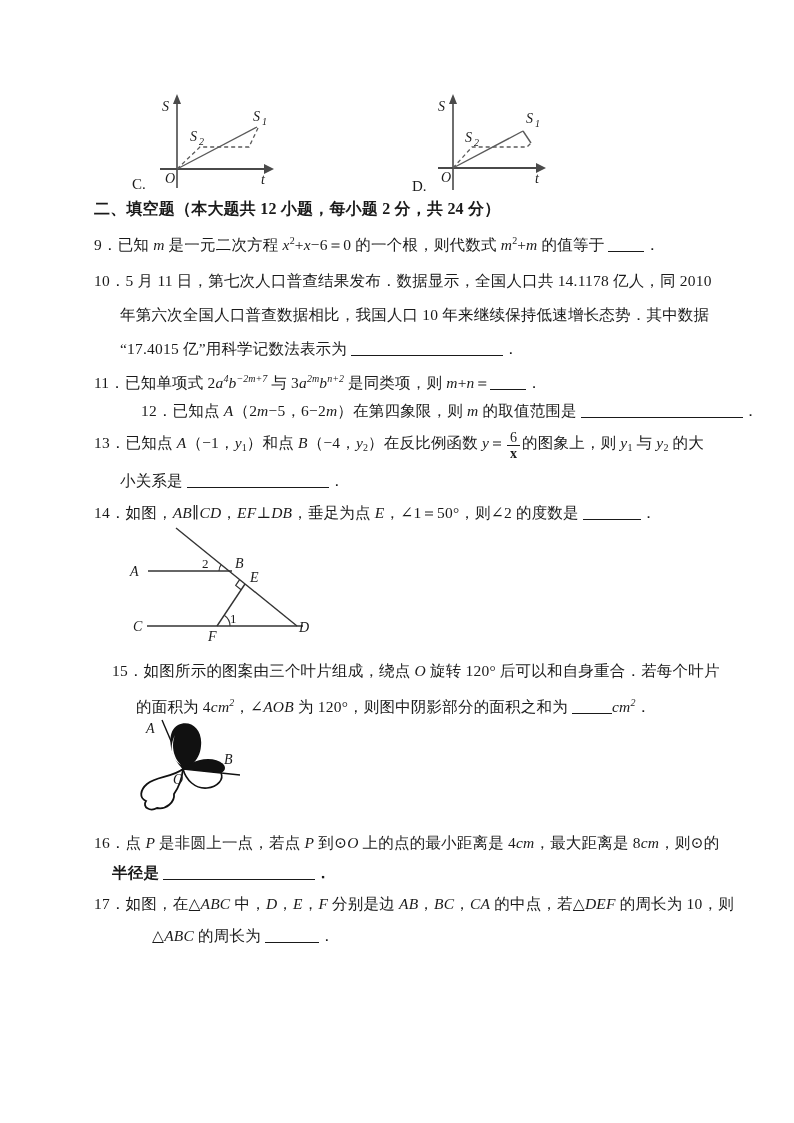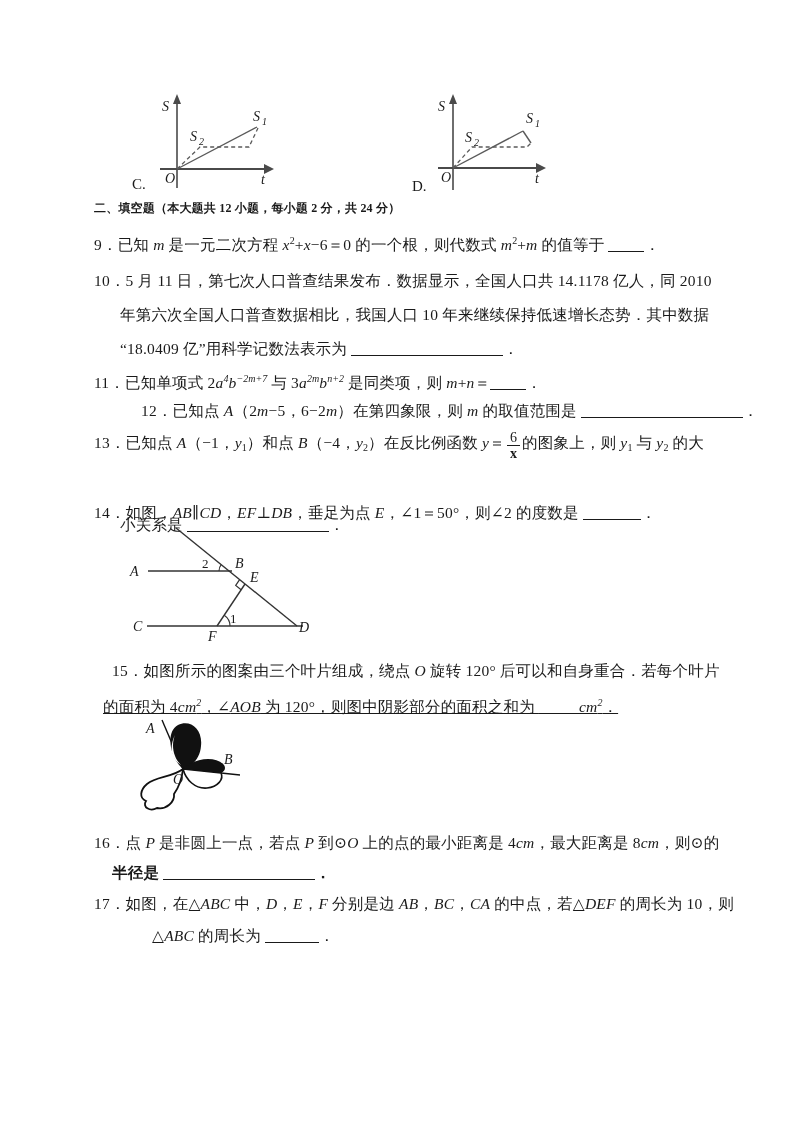--- a/index.html
+++ b/index.html
@@ -11,21 +11,21 @@
     overflow: hidden;
   }
   .page { position: absolute; inset: 0; background: #fff; }
   .line {
     position: absolute;
     white-space: nowrap;
     font-size: 15.5px;
     line-height: 23px;
     letter-spacing: 0.2px;
   }
-  .header-line { font-weight: bold; font-size: 12px; text-align: center; }
+  .header-line { font-weight: bold; font-size: 16px; text-align: center; }
   .it { font-style: italic; }
   .sup { font-size: 10px; vertical-align: 6px; letter-spacing: 0; }
   .sub { font-size: 10px; vertical-align: -3px; letter-spacing: 0; }
   .blank {
     display: inline-block;
     border-bottom: 1px solid #1a1a1a;
     height: 15px;
     vertical-align: -2px;
   }
   .frac {
@@ -88,28 +88,28 @@
     <text class="small" x="66" y="61">2</text>
     <text class="opt" x="4" y="106">D.</text>
   </svg>
 
   <div class="line header-line" style="left:94px; top:197px;">二、填空题（本大题共 12 小题，每小题 2 分，共 24 分）</div>
 
   <div class="line" style="left:94px; top:229px;"><span>9．已知 </span><span class="it">m</span><span> 是一元二次方程 </span><span class="it">x</span><span class="sup">2</span><span>+</span><span class="it">x</span><span>−6＝0 的一个根，则代数式 </span><span class="it">m</span><span class="sup">2</span><span>+</span><span class="it">m</span><span> 的值等于 </span><span class="blank" style="width: 36px;"></span><span>．</span></div>
 
   <div class="line" style="left:94px; top:269px;"><span>10．5 月 11 日，第七次人口普查结果发布．数据显示，全国人口共 14.1178 亿人，同 2010</span></div>
   <div class="line" style="left:120px; top:303px;"><span>年第六次全国人口普查数据相比，我国人口 10 年来继续保持低速增长态势．其中数据</span></div>
-  <div class="line" style="left:120px; top:337px;"><span>“18.0409 亿”用科学记数法表示为 </span><span class="blank" style="width: 152px;"></span><span>．</span></div>
+  <div class="line" style="left:120px; top:337px;"><span>“17.4015 亿”用科学记数法表示为 </span><span class="blank" style="width: 152px;"></span><span>．</span></div>
 
   <div class="line" style="left:94px; top:367px;"><span>11．已知单项式 2</span><span class="it">a</span><span class="it sup">4</span><span class="it">b</span><span class="it sup">−2m+7</span><span> 与 3</span><span class="it">a</span><span class="it sup">2m</span><span class="it">b</span><span class="it sup">n+2</span><span> 是同类项，则 </span><span class="it">m</span><span>+</span><span class="it">n</span><span>＝</span><span class="blank" style="width: 36px;"></span><span>．</span></div>
 
   <div class="line" style="left:94px; top:399px;margin-left:47px;"><span>12．已知点 </span><span class="it">A</span><span>（2</span><span class="it">m</span><span>−5，6−2</span><span class="it">m</span><span>）在第四象限，则 </span><span class="it">m</span><span> 的取值范围是 </span><span class="blank" style="width: 162px;"></span><span>．</span></div>
 
   <div class="line" style="left:94px; top:430px;"><span>13．已知点 </span><span class="it">A</span><span>（−1，</span><span class="it">y</span><span class="sub">1</span><span>）和点 </span><span class="it">B</span><span>（−4，</span><span class="it">y</span><span class="sub">2</span><span>）在反比例函数 </span><span class="it">y</span><span>＝</span><span class="frac"><span class="num">6</span><span class="den">x</span></span><span>的图象上，则 </span><span class="it">y</span><span class="sub">1</span><span> 与 </span><span class="it">y</span><span class="sub">2</span><span> 的大</span></div>
-  <div class="line" style="left:120px; top:469px;margin-top:44px;"><span>小关系是 </span><span class="blank" style="width: 142px;"></span><span>．</span></div>
+  <div class="line" style="left:120px; top:469px;"><span>小关系是 </span><span class="blank" style="width: 142px;"></span><span>．</span></div>
 
   <div class="line" style="left:94px; top:501px;"><span>14．如图，</span><span class="it">AB</span><span>∥</span><span class="it">CD</span><span>，</span><span class="it">EF</span><span>⊥</span><span class="it">DB</span><span>，垂足为点 </span><span class="it">E</span><span>，∠1＝50°，则∠2 的度数是 </span><span class="blank" style="width: 58px;"></span><span>．</span></div>
 
   <svg style="left:100px; top:526px;" width="280" height="128" viewBox="0 0 280 128">
     <line x1="48" y1="45" x2="132" y2="45" stroke="#333" stroke-width="1.4"></line>
     <line x1="47" y1="100" x2="203" y2="100" stroke="#333" stroke-width="1.4"></line>
     <line x1="76" y1="2" x2="197" y2="100" stroke="#333" stroke-width="1.4"></line>
     <line x1="117" y1="100" x2="145" y2="58" stroke="#333" stroke-width="1.4"></line>
     <polyline points="139.6,53.6 135.7,59.4 141.1,63.8" fill="none" stroke="#333" stroke-width="1.2"></polyline>
     <path d="M119,45 A10,10 0 0 1 121.2,38.7" fill="none" stroke="#333" stroke-width="1.1"></path>
@@ -118,21 +118,21 @@
     <text x="135" y="42">B</text>
     <text x="150" y="56">E</text>
     <text x="33" y="105">C</text>
     <text x="108" y="115">F</text>
     <text x="199" y="106">D</text>
     <text class="num-label" x="102" y="42">2</text>
     <text class="num-label" x="130" y="97">1</text>
   </svg>
 
   <div class="line" style="left:94px; top:659px;margin-left:18px;"><span>15．如图所示的图案由三个叶片组成，绕点 </span><span class="it">O</span><span> 旋转 120° 后可以和自身重合．若每个叶片</span></div>
-  <div class="line" style="left:103px; top:691px;text-decoration:underline;"><span>的面积为 4</span><span class="it">cm</span><span class="it sup">2</span><span>，∠</span><span class="it">AOB</span><span> 为 120°，则图中阴影部分的面积之和为 </span><span class="blank" style="width: 40px;"></span><span class="it">cm</span><span class="it sup">2</span><span>．</span></div>
+  <div class="line" style="left:136px; top:691px;"><span>的面积为 4</span><span class="it">cm</span><span class="it sup">2</span><span>，∠</span><span class="it">AOB</span><span> 为 120°，则图中阴影部分的面积之和为 </span><span class="blank" style="width: 40px;"></span><span class="it">cm</span><span class="it sup">2</span><span>．</span></div>
 
   <svg style="left:110px; top:716px;" width="160" height="106" viewBox="0 0 160 106">
     <line x1="73" y1="53" x2="52" y2="4" stroke="#111" stroke-width="1.4"></line>
     <line x1="73" y1="53" x2="130" y2="59" stroke="#111" stroke-width="1.4"></line>
     <path d="M73,53 C60,42 55,16 68,9 C80,3 93,13 91,30 C90,43 82,50 73,53 Z" fill="#111"></path>
     <path d="M71,49 C63,41 61,29 65,19 C59,31 61,43 71,49 Z" fill="#fff"></path>
     <path d="M73,53 C86,41 106,40 114,49 C116,52 115,55 111,57 L73,53 Z" fill="#111"></path>
     <path d="M73,53 L111,57 C114,63 108,71 97,72 C85,73 76,64 73,53 Z" fill="#fff" stroke="#111" stroke-width="1.6"></path>
     <path d="M73,53 C61,62 47,60 37,68 C30,74 29,82 36,85 C32,91 40,96 47,92 C56,94 65,86 64,78 C69,71 72,62 73,53 Z" fill="#fff" stroke="#111" stroke-width="1.8"></path>
     <text x="36" y="17">A</text>

